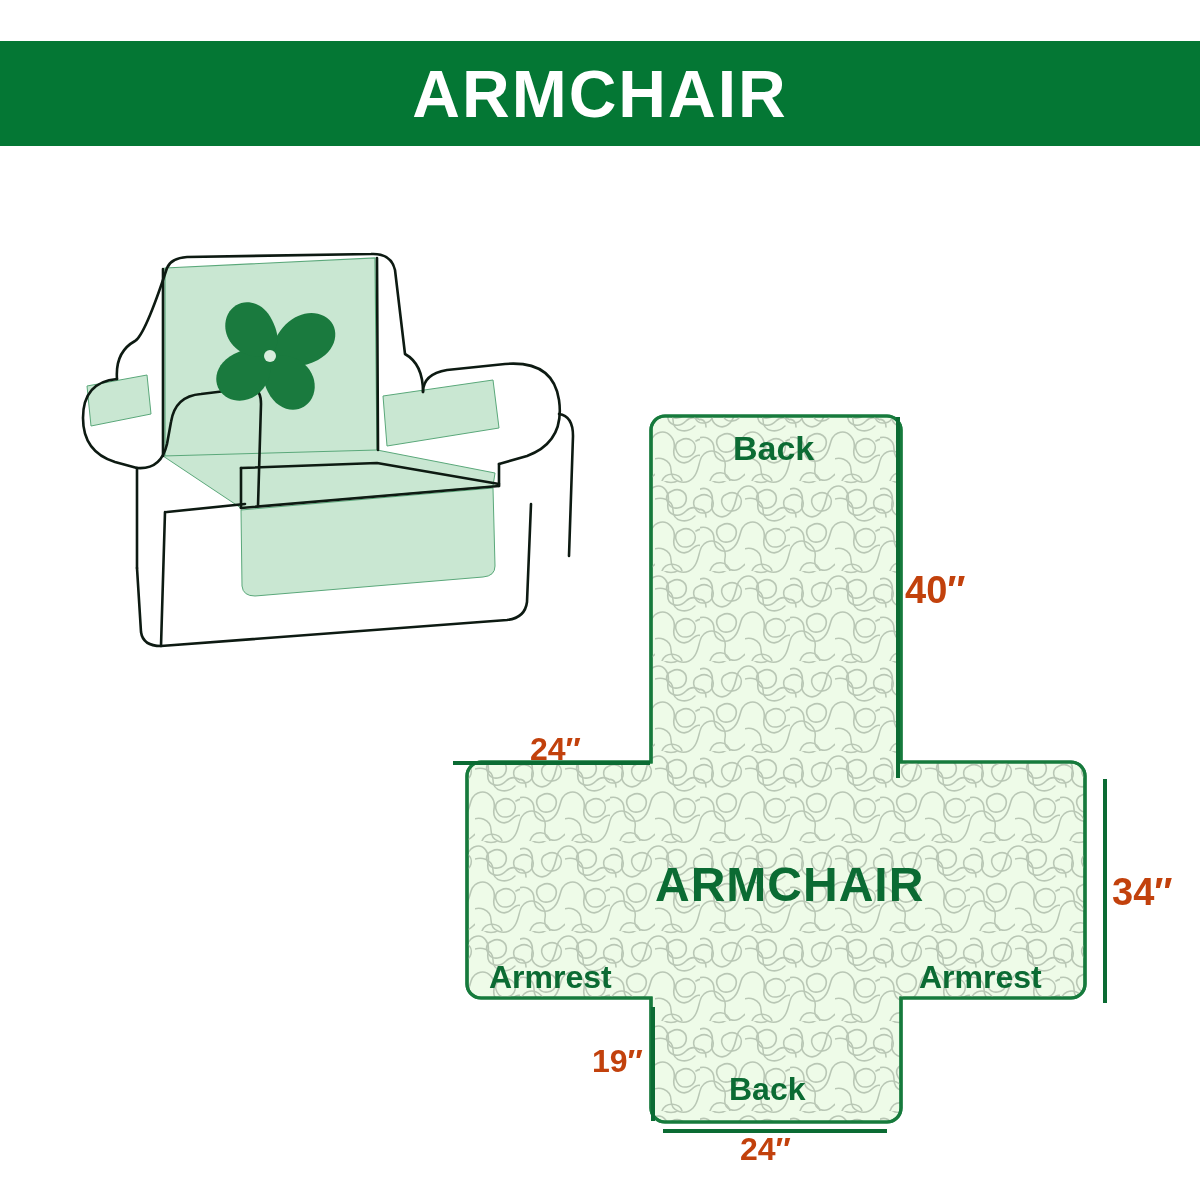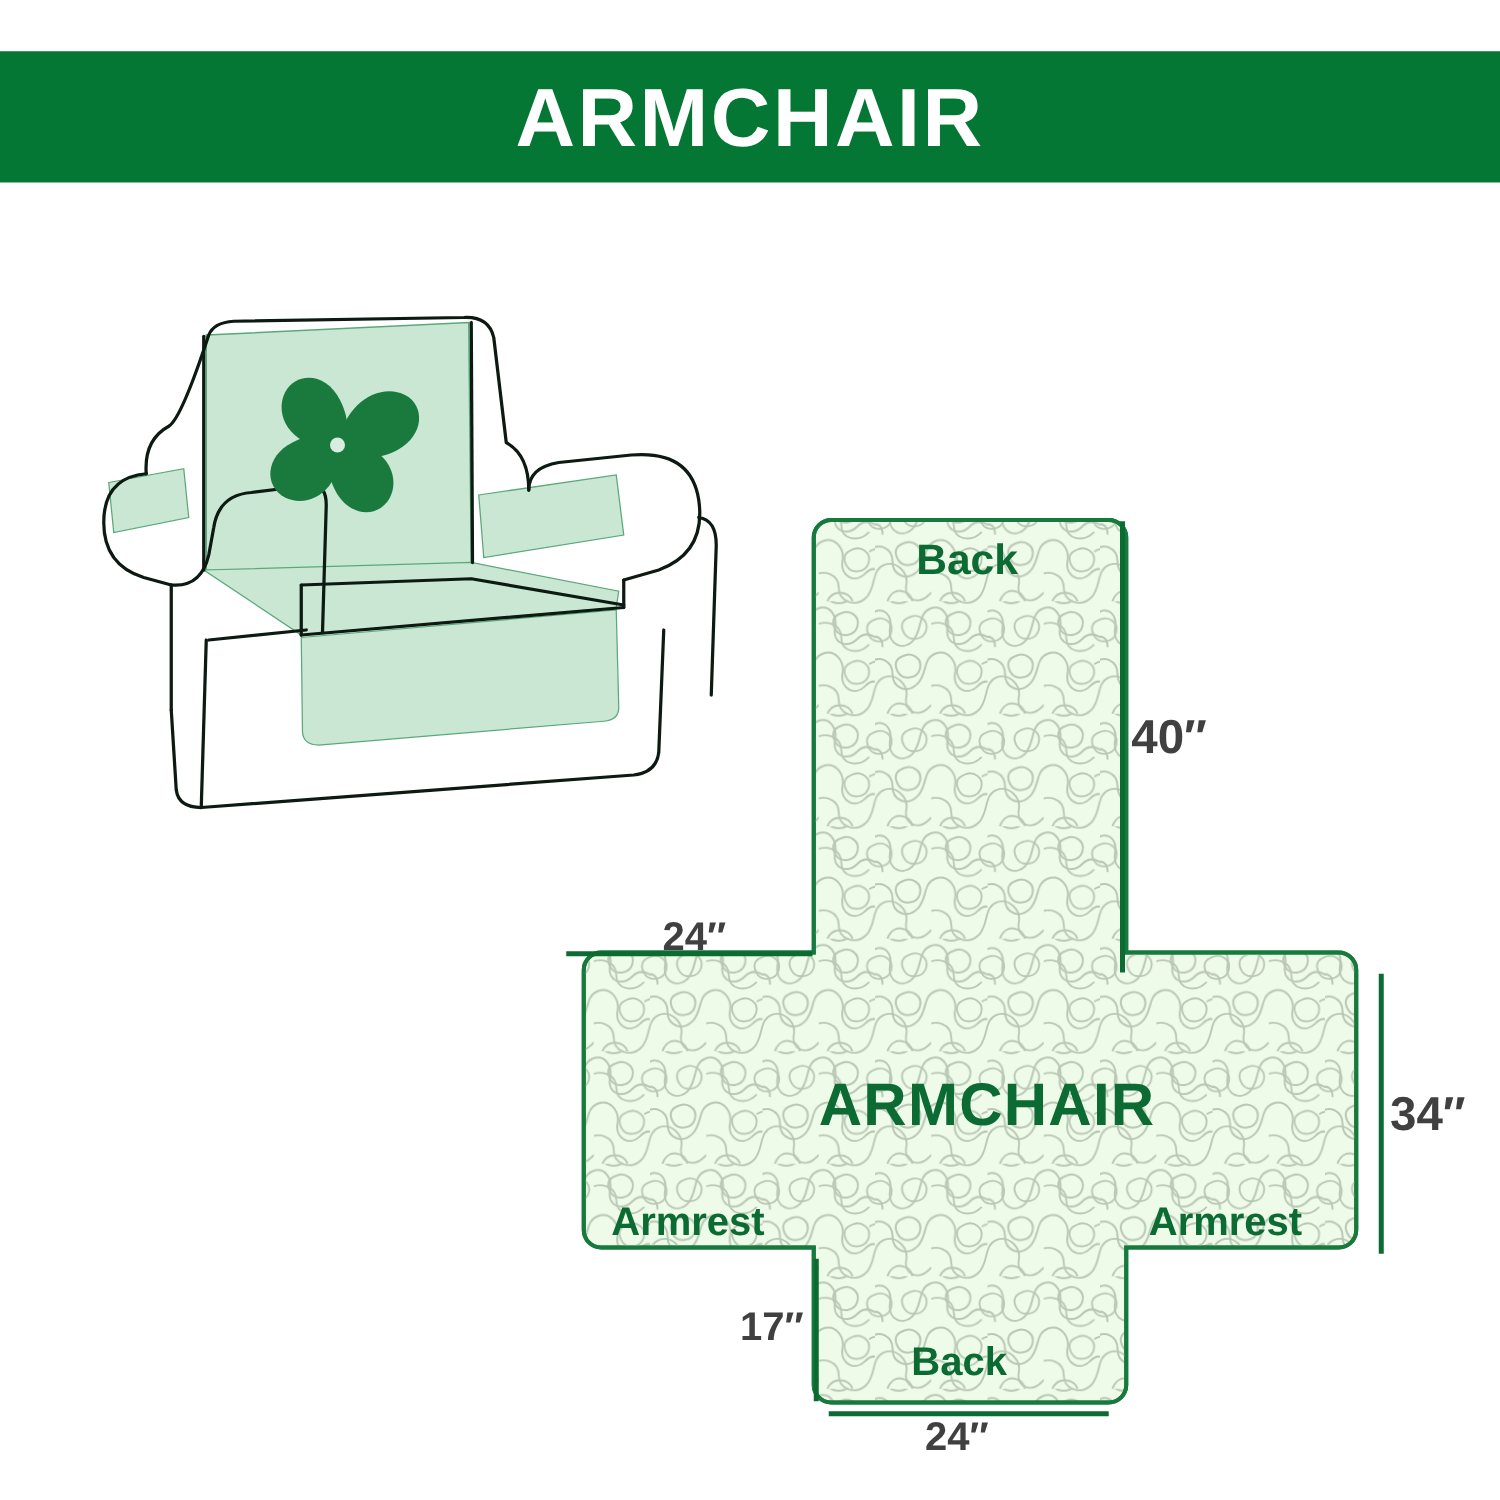--- a/index.html
+++ b/index.html
@@ -45,21 +45,21 @@
   
   #pattern-diagram {
     position:absolute;
     left:430px; top:350px;
     width:760px; height:800px;
   }
 
   
   .dim-label {
     position:absolute;
-    color:#404040;
+    color:#c2410c;
     font-weight:700;
     font-family:"Liberation Sans", sans-serif;
     white-space:nowrap;
     line-height:1;
   }
   #dim-40 { left:905px; top:530px;  font-size:38px; }
   #dim-23 { left:1112px; top:832px; font-size:38px; }
   #dim-24-top { left:530px; top:692px; font-size:32px; }
   #dim-24-bottom { left:740px; top:1092px; font-size:32px; }
   #dim-13 { left:592px; top:1004px; font-size:32px; }
@@ -231,17 +231,17 @@
   <div class="part-label" id="label-armrest-r">Armrest</div>
 
   <div class="part-label" id="label-front">Back</div>
 
   <div class="dim-label" id="dim-40">40″</div>
 
   <div class="dim-label" id="dim-23">34″</div>
 
   <div class="dim-label" id="dim-24-top">24″</div>
 
-  <div class="dim-label" id="dim-13">17″</div>
+  <div class="dim-label" id="dim-13">19″</div>
 
   <div class="dim-label" id="dim-24-bottom">24″</div>
 
 </div>
 
 </body></html>

